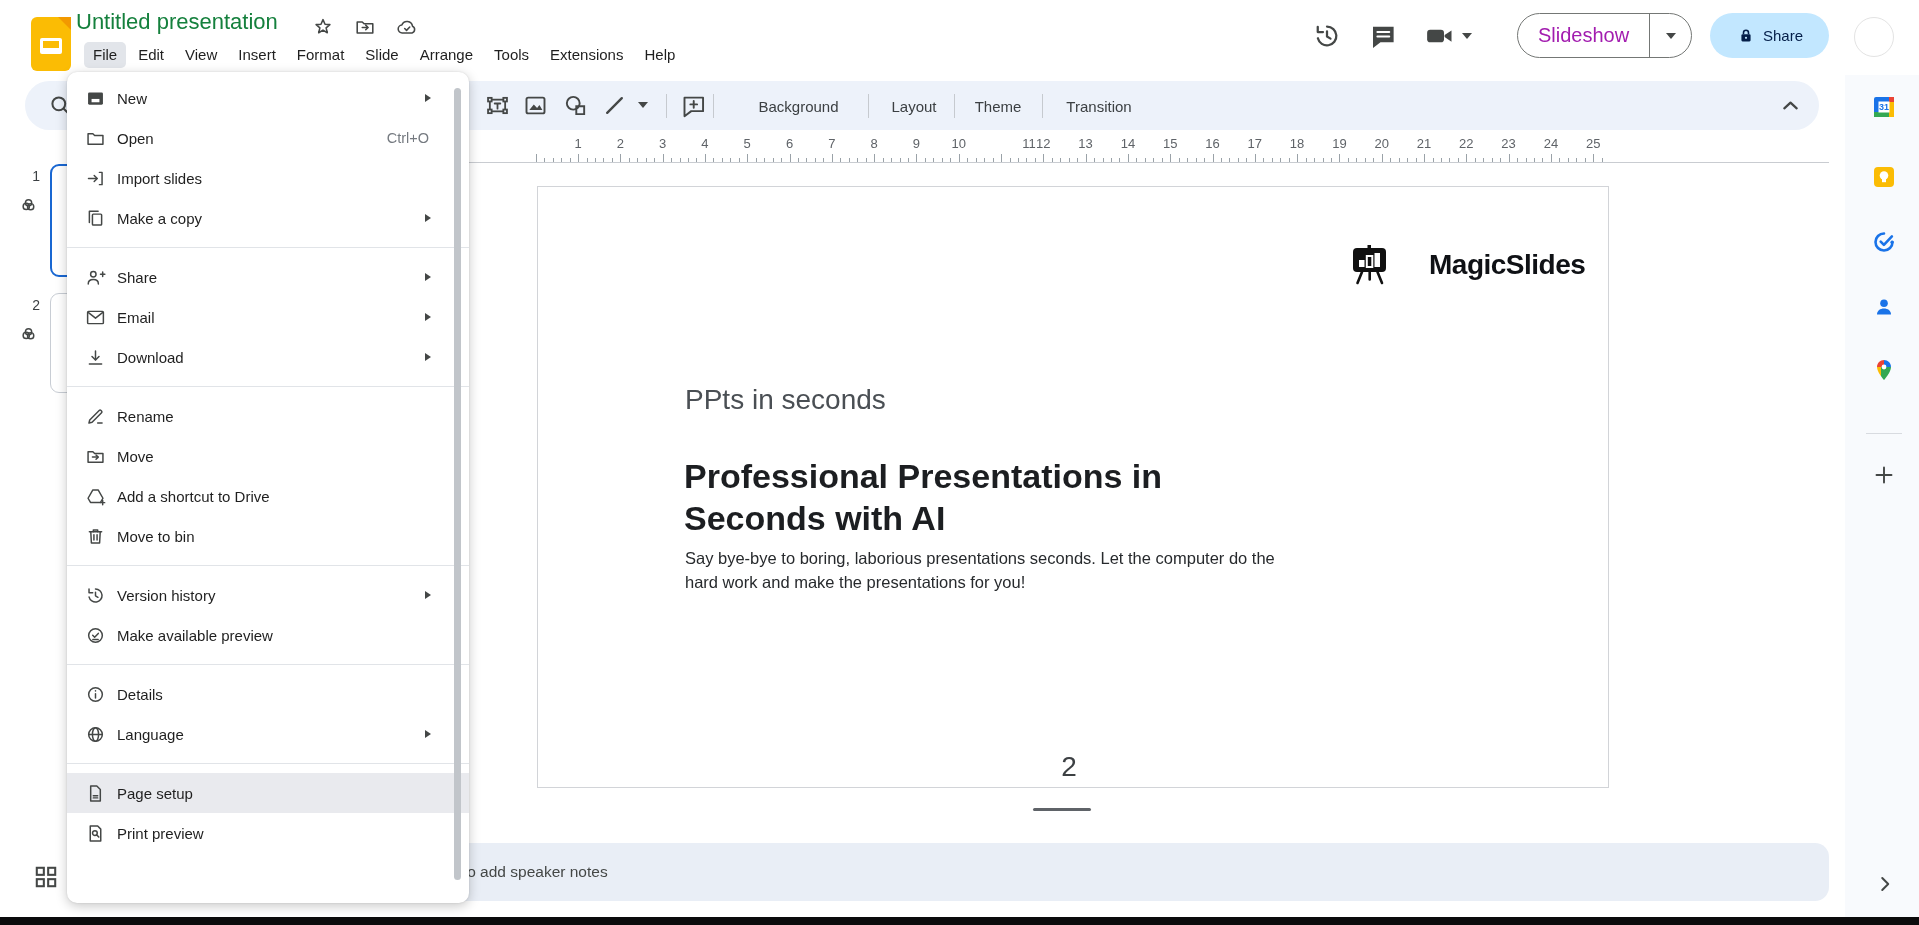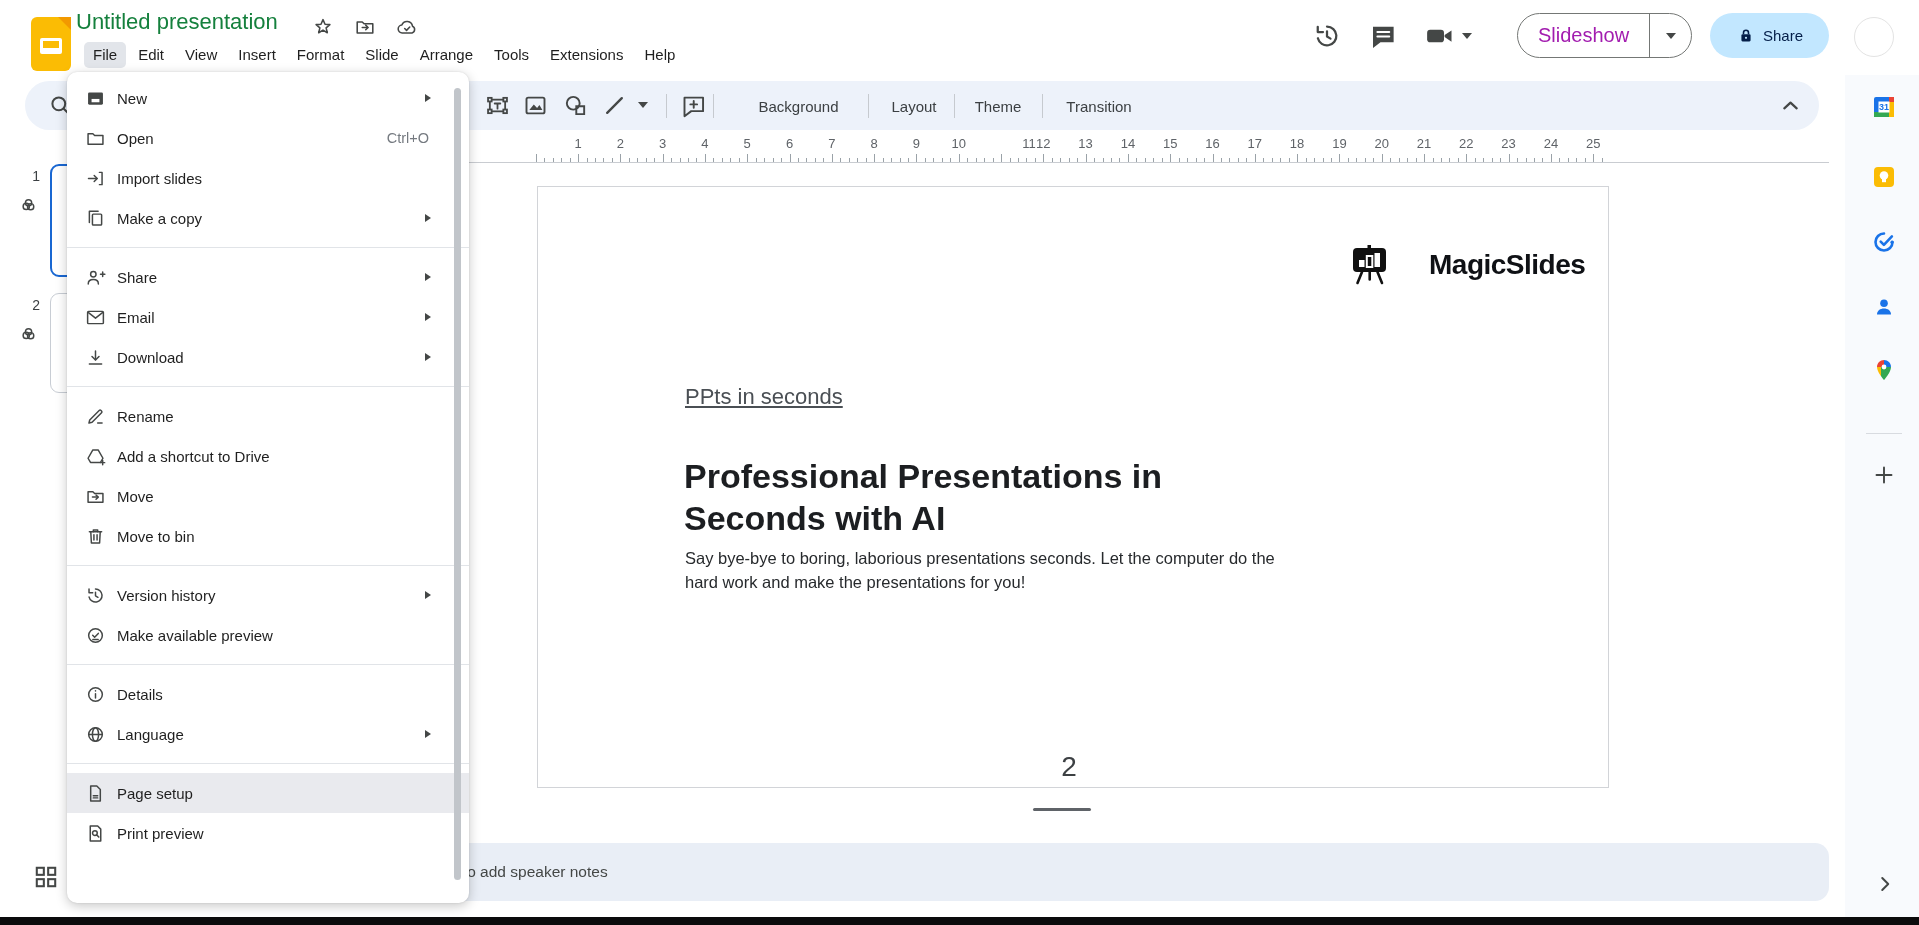--- a/index.html
+++ b/index.html
@@ -39,21 +39,21 @@
   .fs-thumb.sel { border:2px solid #1967d2; }
   .fs-thumb.unsel { border:1px solid #c8cdd4; }
 
   
   .ruler { position:absolute; left:460px; top:136px; width:1369px; height:27px; border-bottom:1px solid #c9ccd1; }
   .ruler .tick { position:absolute; bottom:0; width:1px; background:#9aa2a8; }
   .ruler .rnum { position:absolute; top:0; font-size:13px; color:#5f6368; transform:translateX(-50%); }
   .slide-canvas { position:absolute; left:537px; top:186px; width:1072px; height:602px; background:#fff; border:1px solid #d2d4d8; }
   .ms-logo { position:absolute; left:813px; top:58px; display:flex; align-items:center; gap:8px; cursor:pointer; }
   .ms-logo-text { font-size:28px; font-weight:700; color:#0f1115; letter-spacing:-0.5px;margin-left:32px; }
-  .kicker { position:absolute; left:147px; top:197px; font-size:22px; color:#4a4f54; cursor:text;text-decoration:underline; }
+  .kicker { position:absolute; left:147px; top:197px; font-size:28px; color:#4a4f54; cursor:text; }
   .heading { position:absolute; left:146px; top:268px; width:520px; font-size:34px; line-height:42px; font-weight:700; color:#1c1e21; cursor:text; }
   .bodytext { position:absolute; left:147px; top:360px; width:592px; font-size:16.5px; line-height:23.5px; color:#272a2d; cursor:text; }
   .page-num { position:absolute; left:511px; top:564px; width:40px; text-align:center; font-size:28px; color:#3c4043; cursor:text; }
   .notes-handle { position:absolute; left:1033px; top:808px; width:58px; height:3px; background:#5f6368; border-radius:2px; cursor:row-resize; }
 
   
   .notesbar { position:absolute; left:400px; top:843px; width:1429px; height:58px; background:#e9eef6; border-radius:14px; z-index:5; }
   .notes-text { position:absolute; left:25px; top:0; height:58px; display:flex; align-items:center; font-size:15.5px; color:#444746; cursor:text; }
   .grid-btn { position:absolute; left:33px; top:864px; width:26px; height:26px; cursor:pointer; z-index:6; }
   .notes-chevron { position:absolute; left:1874px; top:873px; width:22px; height:22px; cursor:pointer; z-index:6; }
@@ -572,35 +572,35 @@
           <svg viewBox="0 0 24 24" fill="none" stroke="#444746" stroke-width="1.7" stroke-linecap="round" stroke-linejoin="round">
             <path d="M4.5 19.5l.9-3.6L16.2 5.1a1.5 1.5 0 0 1 2.1 0l.6.6a1.5 1.5 0 0 1 0 2.1L8.1 18.6z"></path>
             <path d="M14.5 19.5h5"></path>
           </svg>
         </span>
         <span class="fm-label">Rename</span>
       </div>
       <div class="fm-row">
         <span class="fm-ic">
           <svg viewBox="0 0 24 24" fill="none" stroke="#444746" stroke-width="1.7" stroke-linecap="round" stroke-linejoin="round">
-            <path d="M9 4.5h6l5.5 9.5-2.8 4.8H6.3l-2.8-4.8z"></path>
-            <path d="M17.8 19h4.7M20.2 16.6v4.8"></path>
-          </svg>
-        </span>
-        <span class="fm-label">Add a shortcut to Drive</span>
-      </div>
-      <div class="fm-row">
-        <span class="fm-ic">
-          <svg viewBox="0 0 24 24" fill="none" stroke="#444746" stroke-width="1.7" stroke-linecap="round" stroke-linejoin="round">
             <path d="M3.5 18.5V6.5h5.5l2 2h9.5v10z"></path>
             <path d="M8.5 12.7h6"></path>
             <path d="M12.6 10.2l2.5 2.5-2.5 2.5"></path>
           </svg>
         </span>
         <span class="fm-label">Move</span>
+      </div>
+      <div class="fm-row">
+        <span class="fm-ic">
+          <svg viewBox="0 0 24 24" fill="none" stroke="#444746" stroke-width="1.7" stroke-linecap="round" stroke-linejoin="round">
+            <path d="M9 4.5h6l5.5 9.5-2.8 4.8H6.3l-2.8-4.8z"></path>
+            <path d="M17.8 19h4.7M20.2 16.6v4.8"></path>
+          </svg>
+        </span>
+        <span class="fm-label">Add a shortcut to Drive</span>
       </div>
       <div class="fm-row">
         <span class="fm-ic">
           <svg viewBox="0 0 24 24" fill="none" stroke="#444746" stroke-width="1.7" stroke-linecap="round" stroke-linejoin="round">
             <path d="M5 6.5h14"></path>
             <path d="M9.5 6.5v-2h5v2"></path>
             <path d="M6.6 6.5l.7 13h9.4l.7-13"></path>
             <path d="M10.2 10v6M13.8 10v6"></path>
           </svg>
         </span>

